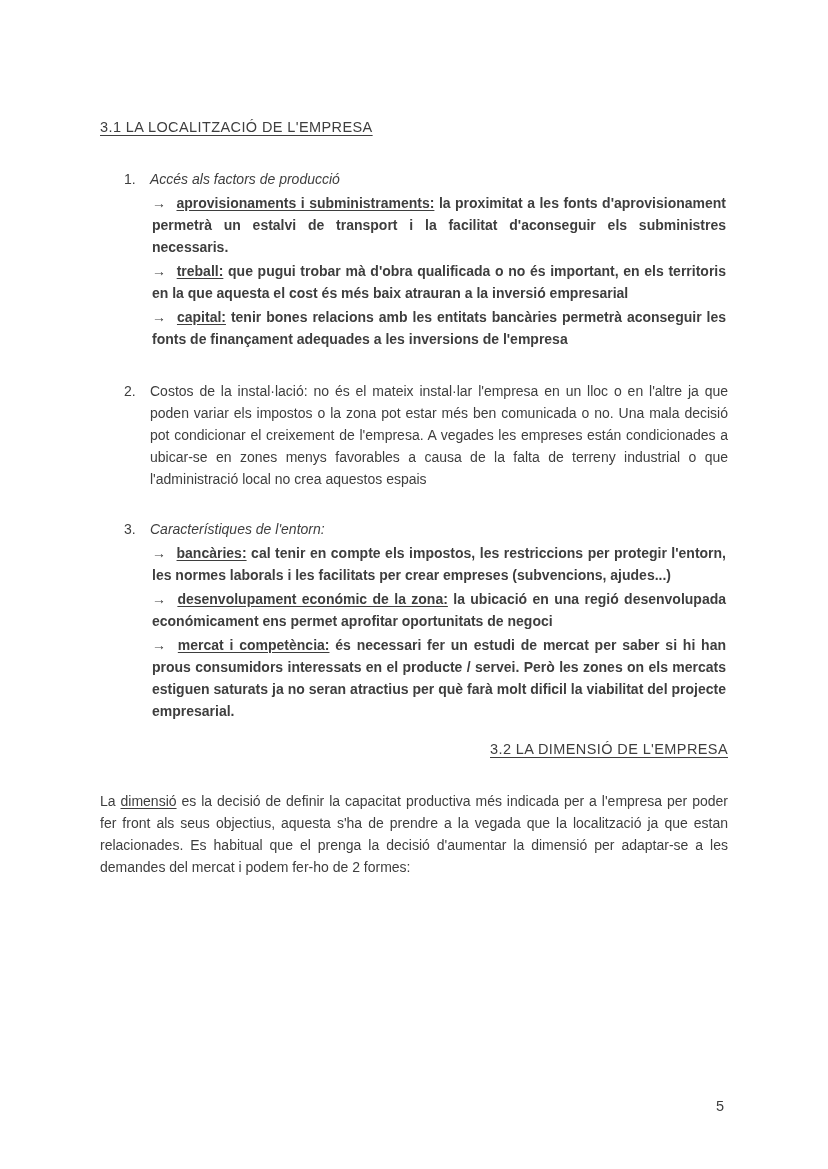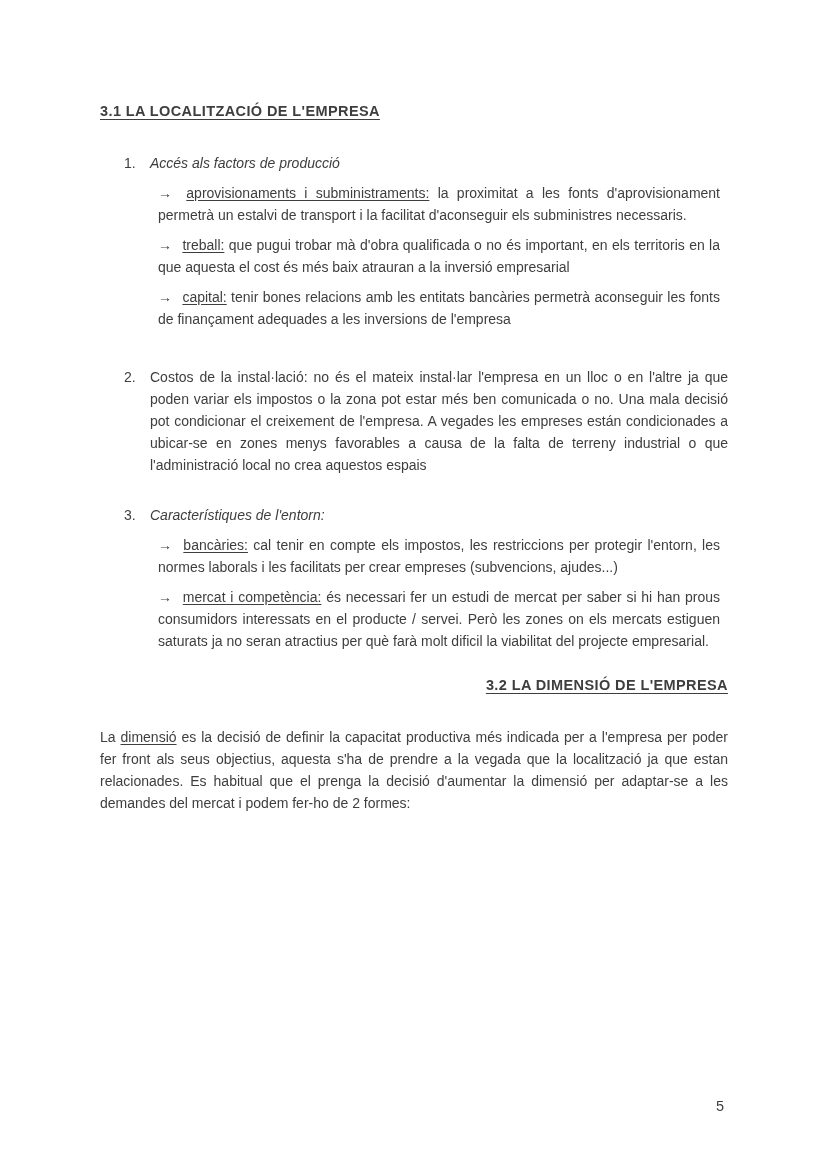--- a/index.html
+++ b/index.html
@@ -17,25 +17,25 @@
     font-size: 14px;
     line-height: 22px;
     color: #3e3e3e;
     overflow: hidden;
   }
   .content {
     padding: 100px 100px 0 100px;
   }
   .heading {
     font-size: 14.5px;
-    font-weight: 700;
+    font-weight: 400;
     letter-spacing: 0.4px;
     text-decoration: underline;
     text-underline-offset: 3px;
-    margin: 0 0 30px 0;
+    margin: 16px 0 30px 0;
   }
   .heading-2 {
     margin-top: 14px;
     text-align: right;
   }
   ol.items {
     list-style: none;
     margin: 0;
     padding: 0 0 0 24px;
   }
@@ -50,22 +50,23 @@
   }
   .item-body {
     flex: 1;
     text-align: justify;
   }
   .item-title {
     display: block;
     font-style: italic;
   }
   p.sub {
-    margin: 8px;
+    margin: 2px;
     text-align: justify;
+    font-weight: bold;
   }
   .u {
     text-decoration: underline;
     text-underline-offset: 2px;
   }
   .arrow {
     margin-right: 6px;
   }
   .intro {
     margin: 0;
@@ -121,20 +122,25 @@
         <span class="marker">3.</span>
         <div class="item-body">
           <span class="item-title">Característiques de l'entorn:</span>
           <p class="sub">
             <span class="arrow">→</span>
             <span class="u">bancàries:</span>
             <span>cal tenir en compte els impostos, les restriccions per protegir l'entorn, les normes laborals i les facilitats per crear empreses (subvencions, ajudes...)</span>
           </p>
           <p class="sub">
             <span class="arrow">→</span>
+            <span class="u">desenvolupament económic de la zona:</span>
+            <span>la ubicació en una regió desenvolupada económicament ens permet aprofitar oportunitats de negoci</span>
+          </p>
+          <p class="sub">
+            <span class="arrow">→</span>
             <span class="u">mercat i competència:</span>
             <span>és necessari fer un estudi de mercat per saber si hi han prous consumidors interessats en el producte / servei. Però les zones on els mercats estiguen saturats ja no seran atractius per què farà molt dificil la viabilitat del projecte empresarial.</span>
           </p>
         </div>
       </li>
 
     </ol>
 
     <h2 class="heading heading-2">3.2 LA DIMENSIÓ DE L'EMPRESA</h2>
 

